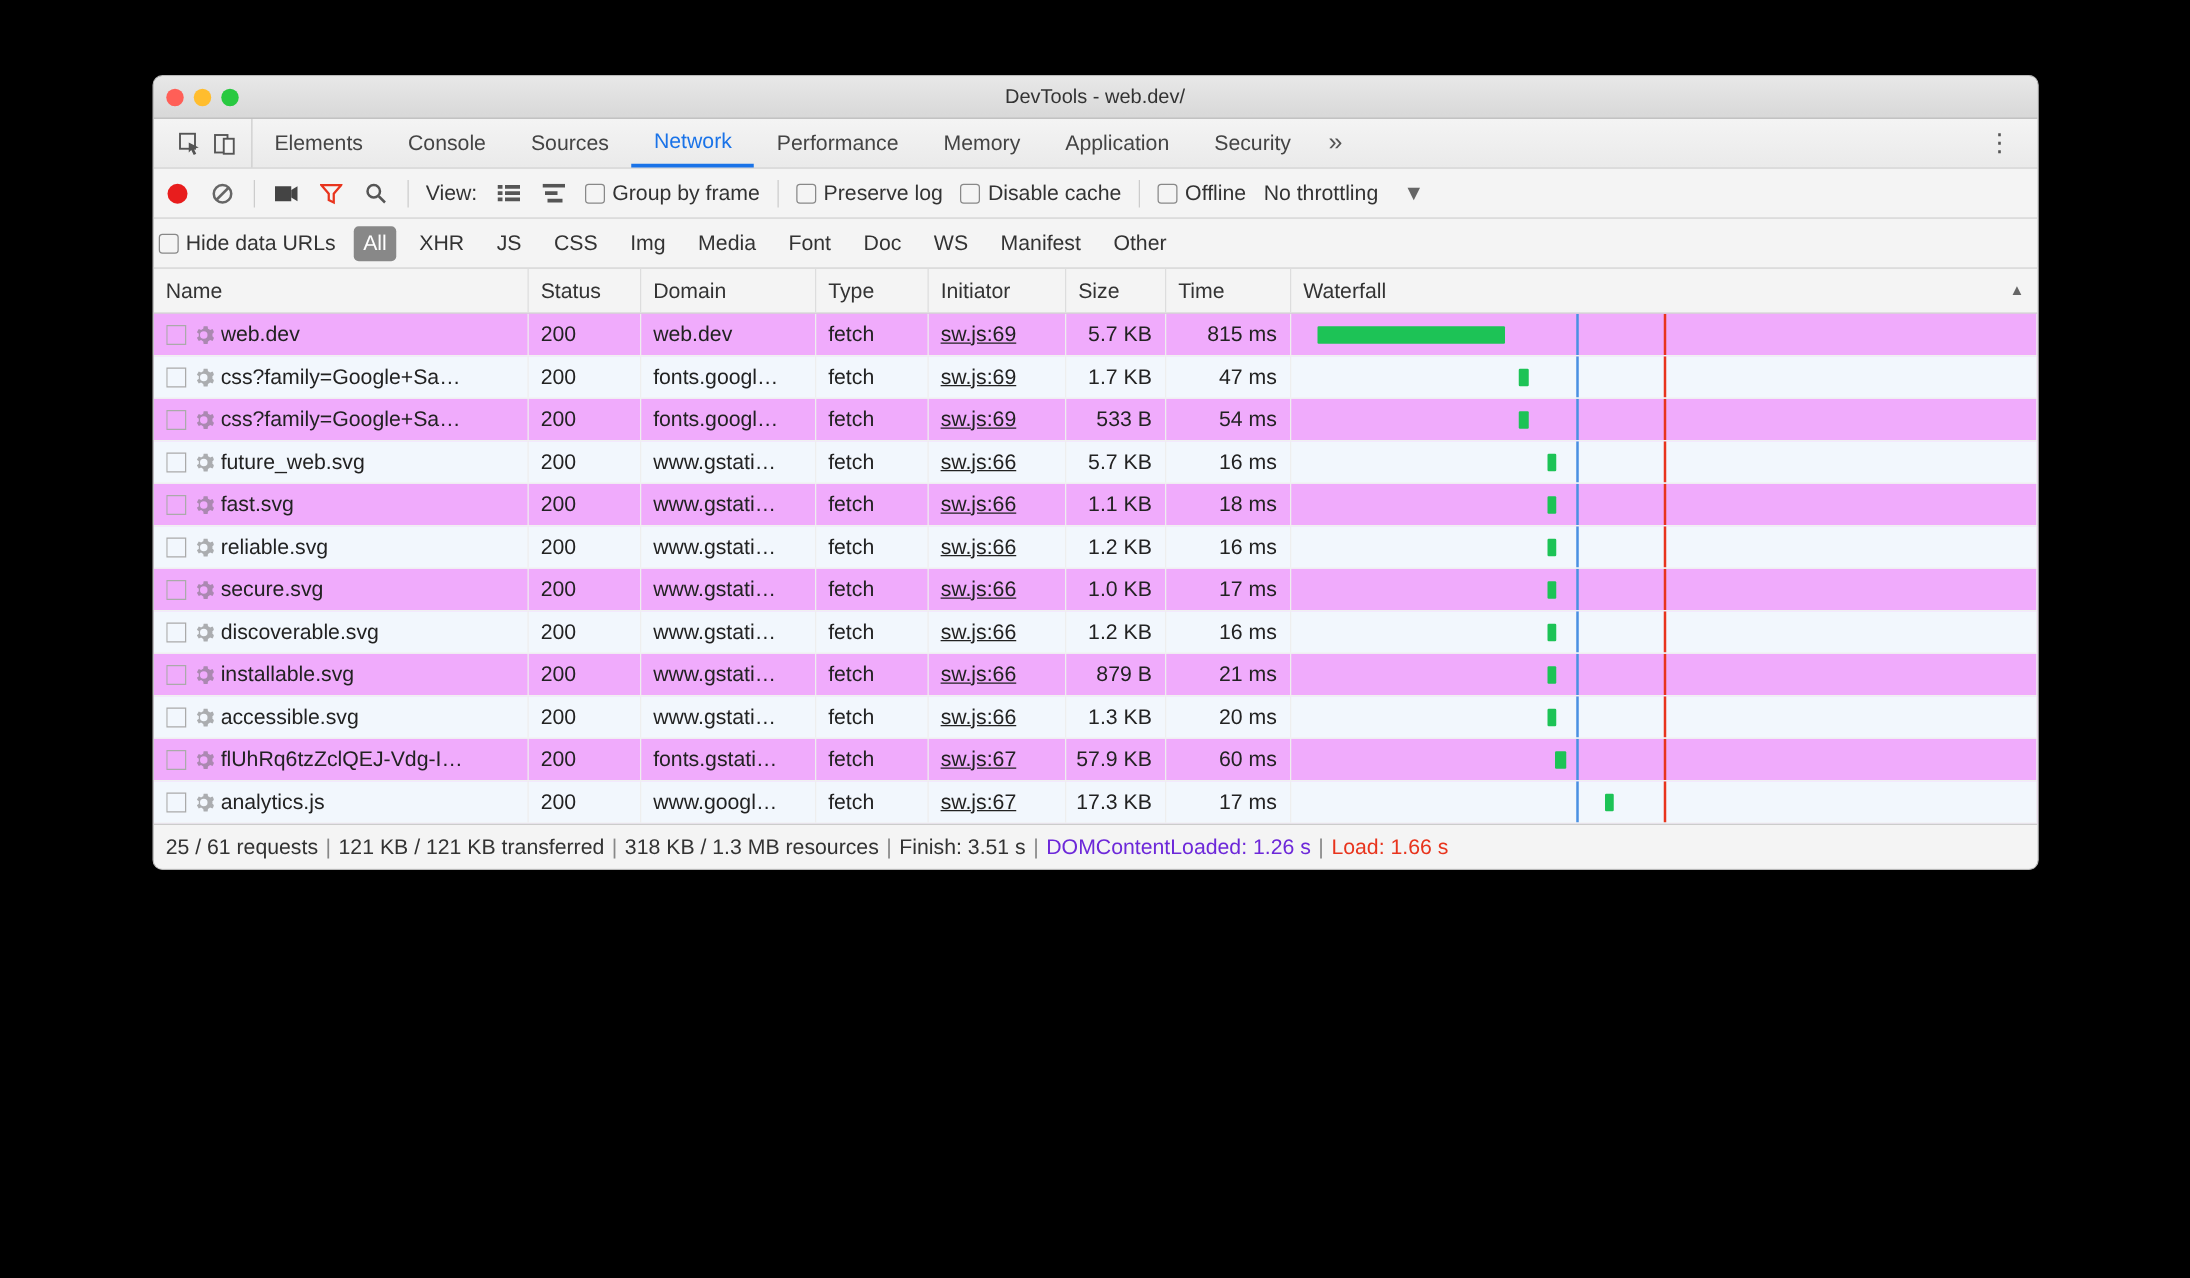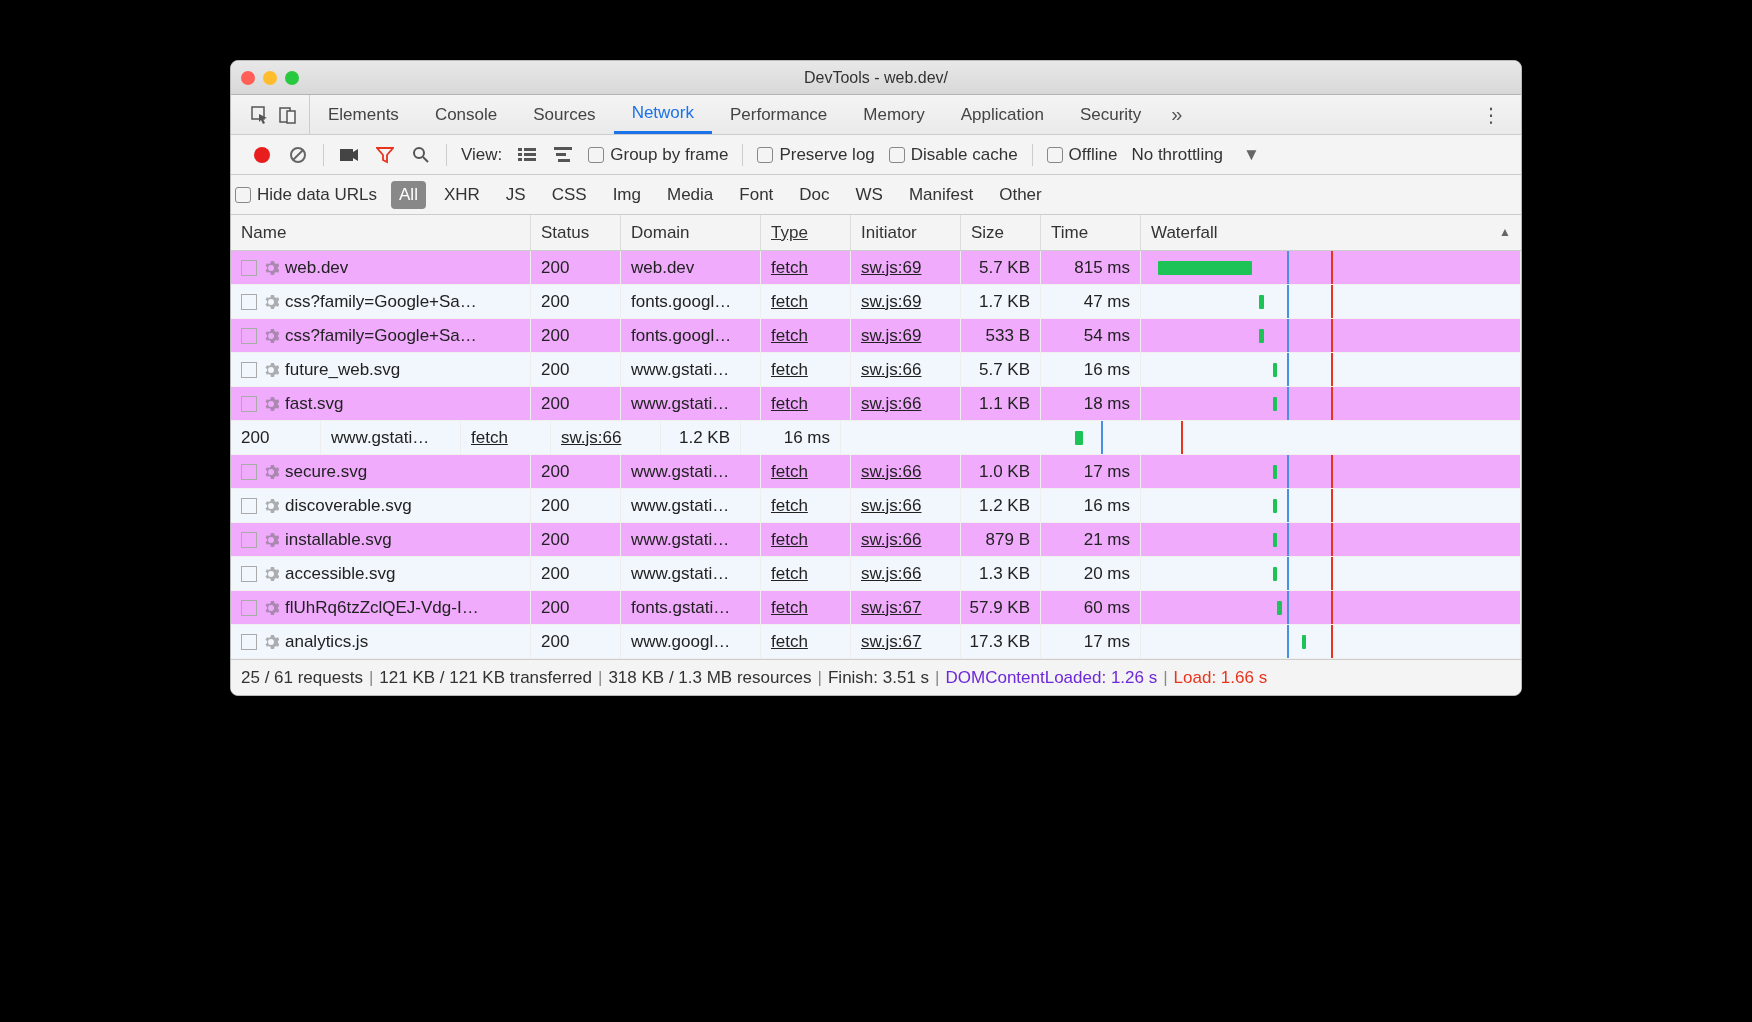--- a/index.html
+++ b/index.html
@@ -1,42 +1,42 @@
 <!DOCTYPE html>
 <html><head>
 <meta charset="utf-8">
 <style>
 * { margin: 0; padding: 0; box-sizing: border-box; font-family: -apple-system, "Helvetica Neue", Arial, sans-serif; }
 body { background: #000; width: 1752px; height: 1022px; display:flex; align-items:flex-start; justify-content:center; padding-top:60px;}
-.window { width: 1292px; background: #f0f0f0; border-radius: 8px; box-shadow: 0 20px 50px rgba(0,0,0,.6); overflow:hidden; border:1px solid #b8b8b8;}
+.window { width: 1509px; background: #f0f0f0; border-radius: 8px; box-shadow: 0 20px 50px rgba(0,0,0,.6); overflow:hidden; border:1px solid #b8b8b8;}
 .titlebar { height: 34px; background: linear-gradient(#e8e8e8,#d8d8d8); display:flex; align-items:center; padding:0 10px; position:relative; border-bottom:1px solid #b3b3b3;}
 .tl-buttons { display:flex; gap:8px;}
 .tl-btn { width:14px; height:14px; border-radius:50%; }
 .tl-red{background:#ff5f57;} .tl-yel{background:#ffbd2e;} .tl-grn{background:#28c940;}
 .titlebar .title{position:absolute; left:0; right:0; text-align:center; font-size:16px; color:#333;}
 .tabs { display:flex; align-items:center; height:40px; background:linear-gradient(#f4f4f4,#eaeaea); border-bottom:1px solid #ccc; padding:0 8px; gap:0;}
 .tab-icons{display:flex;gap:6px;padding:0 10px;border-right:1px solid #ccc;height:100%;align-items:center;}
 .tab{padding:0 18px;height:100%;display:flex;align-items:center;font-size:17px;color:#444;cursor:pointer;}
 .tab.active{color:#1a73e8;border-bottom:3px solid #1a73e8;margin-bottom:-1px;}
 .tabs .more{margin-left:4px;font-size:20px;color:#555;cursor:pointer;padding:0 8px;}
 .tabs .dots{margin-left:auto;font-size:20px;color:#555;cursor:pointer;padding:0 12px;}
-.toolbar{display:flex;align-items:center;height:40px;background:#f4f4f4;border-bottom:1px solid #ccc;padding:0 20px;gap:14px;font-size:17px;color:#333;}
+.toolbar{display:flex;align-items:center;height:40px;background:#f4f4f4;border-bottom:1px solid #ccc;padding:0 8px;gap:14px;font-size:17px;color:#333;}
 .tb-btn{display:flex;align-items:center;justify-content:center;width:22px;height:22px;cursor:pointer;}
 .record-dot{width:16px;height:16px;border-radius:50%;background:#e81d1d;}
 .divider{width:1px;height:22px;background:#ccc;}
 .chk{display:flex;align-items:center;gap:6px;cursor:pointer;}
 .chk-box{width:16px;height:16px;border:1.5px solid #888;border-radius:3px;}
 .throttle{display:flex;align-items:center;gap:6px;cursor:pointer;}
 .filterbar{display:flex;align-items:center;height:40px;background:#f4f4f4;border-bottom:1px solid #ccc;padding:0 4px;gap:14px;font-size:17px;color:#333;}
 .filter-input{width:270px;height:28px;border:1.5px solid #3b82f6;background:#e8f0fe;padding:0 6px;font-size:17px;color:#222;}
 .filter-tag{padding:4px 8px;border-radius:4px;cursor:pointer;}
 .filter-tag.active{background:#888;color:#ffffff;}
 .grid-header{display:flex;background:#f4f4f4;border-bottom:1px solid #ccc;height:36px;align-items:center;font-size:17px;color:#333;}
 .col{padding:0 10px;border-right:1px solid #ddd;height:100%;display:flex;align-items:center;overflow:hidden;white-space:nowrap;}
-.col.name{width:300px;} .col.status{width:90px;} .col.domain{width:140px;} .col.type{width:90px;text-decoration:underline;}
+.col.name{width:300px;} .col.status{width:90px;} .col.domain{width:140px;} .col.type{width:90px;}
 .col.init{width:110px;} .col.size{width:80px;justify-content:flex-end;} .col.time{width:100px;justify-content:flex-end;}
 .col.wf{flex:1;border-right:none;position:relative;}
 .grid-body{background:#f0abfc;}
 .row{display:flex;height:34px;align-items:center;font-size:17px;color:#222;border-bottom:1px solid #f0f0f0;}
 .row:nth-child(even){background:#f2f7fd;}
 .row .col{border-right:1px solid #eee;}
 .name-inner{display:flex;align-items:center;gap:6px;width:100%;overflow:hidden;}
 .chkrow{width:16px;height:16px;border:1.5px solid #aaa;flex-shrink:0;}
 .gear{width:16px;height:16px;flex-shrink:0;opacity:.5;}
 .initiator{color:#222;text-decoration:underline;cursor:pointer;}
@@ -335,20 +335,31 @@
         <div class="col time">18 ms</div>
         <div class="col wf">
           <div class="wf-track">
             <div class="wf-bar thin" style="left:34%;width:1.2%"></div>
             <div class="wf-line-blue" style="left:38%"></div>
             <div class="wf-line-red" style="left:50%"></div>
           </div>
         </div>
       </div>
       <div class="row">
+        <div class="col name">
+          <div class="name-inner">
+            <div class="chkrow"></div>
+            <span>
+              <svg class="gear" viewBox="0 0 16 16">
+                <path fill="#666" d="M8 5a3 3 0 100 6 3 3 0 000-6zm7 3a7 7 0 01-.1 1l1.6 1.2-1.5 2.6-1.9-.7a6 6 0 01-1.7 1l-.3 2H7.9l-.3-2a6 6 0 01-1.7-1l-1.9.7-1.5-2.6L4.1 9A7 7 0 014 8a7 7 0 01.1-1L2.5 5.8 4 3.2l1.9.7a6 6 0 011.7-1l.3-2h3.2l.3 2a6 6 0 011.7 1l1.9-.7 1.5 2.6L14.9 7c.07.33.1.66.1 1z"></path>
+              </svg>
+            </span>
+            <span class="ellipsis">reliable.svg</span>
+          </div>
+        </div>
         <div class="col status">200</div>
         <div class="col domain ellipsis">www.gstati…</div>
         <div class="col type">fetch</div>
         <div class="col init">
           <span class="initiator">sw.js:66</span>
         </div>
         <div class="col size">1.2 KB</div>
         <div class="col time">16 ms</div>
         <div class="col wf">
           <div class="wf-track">

